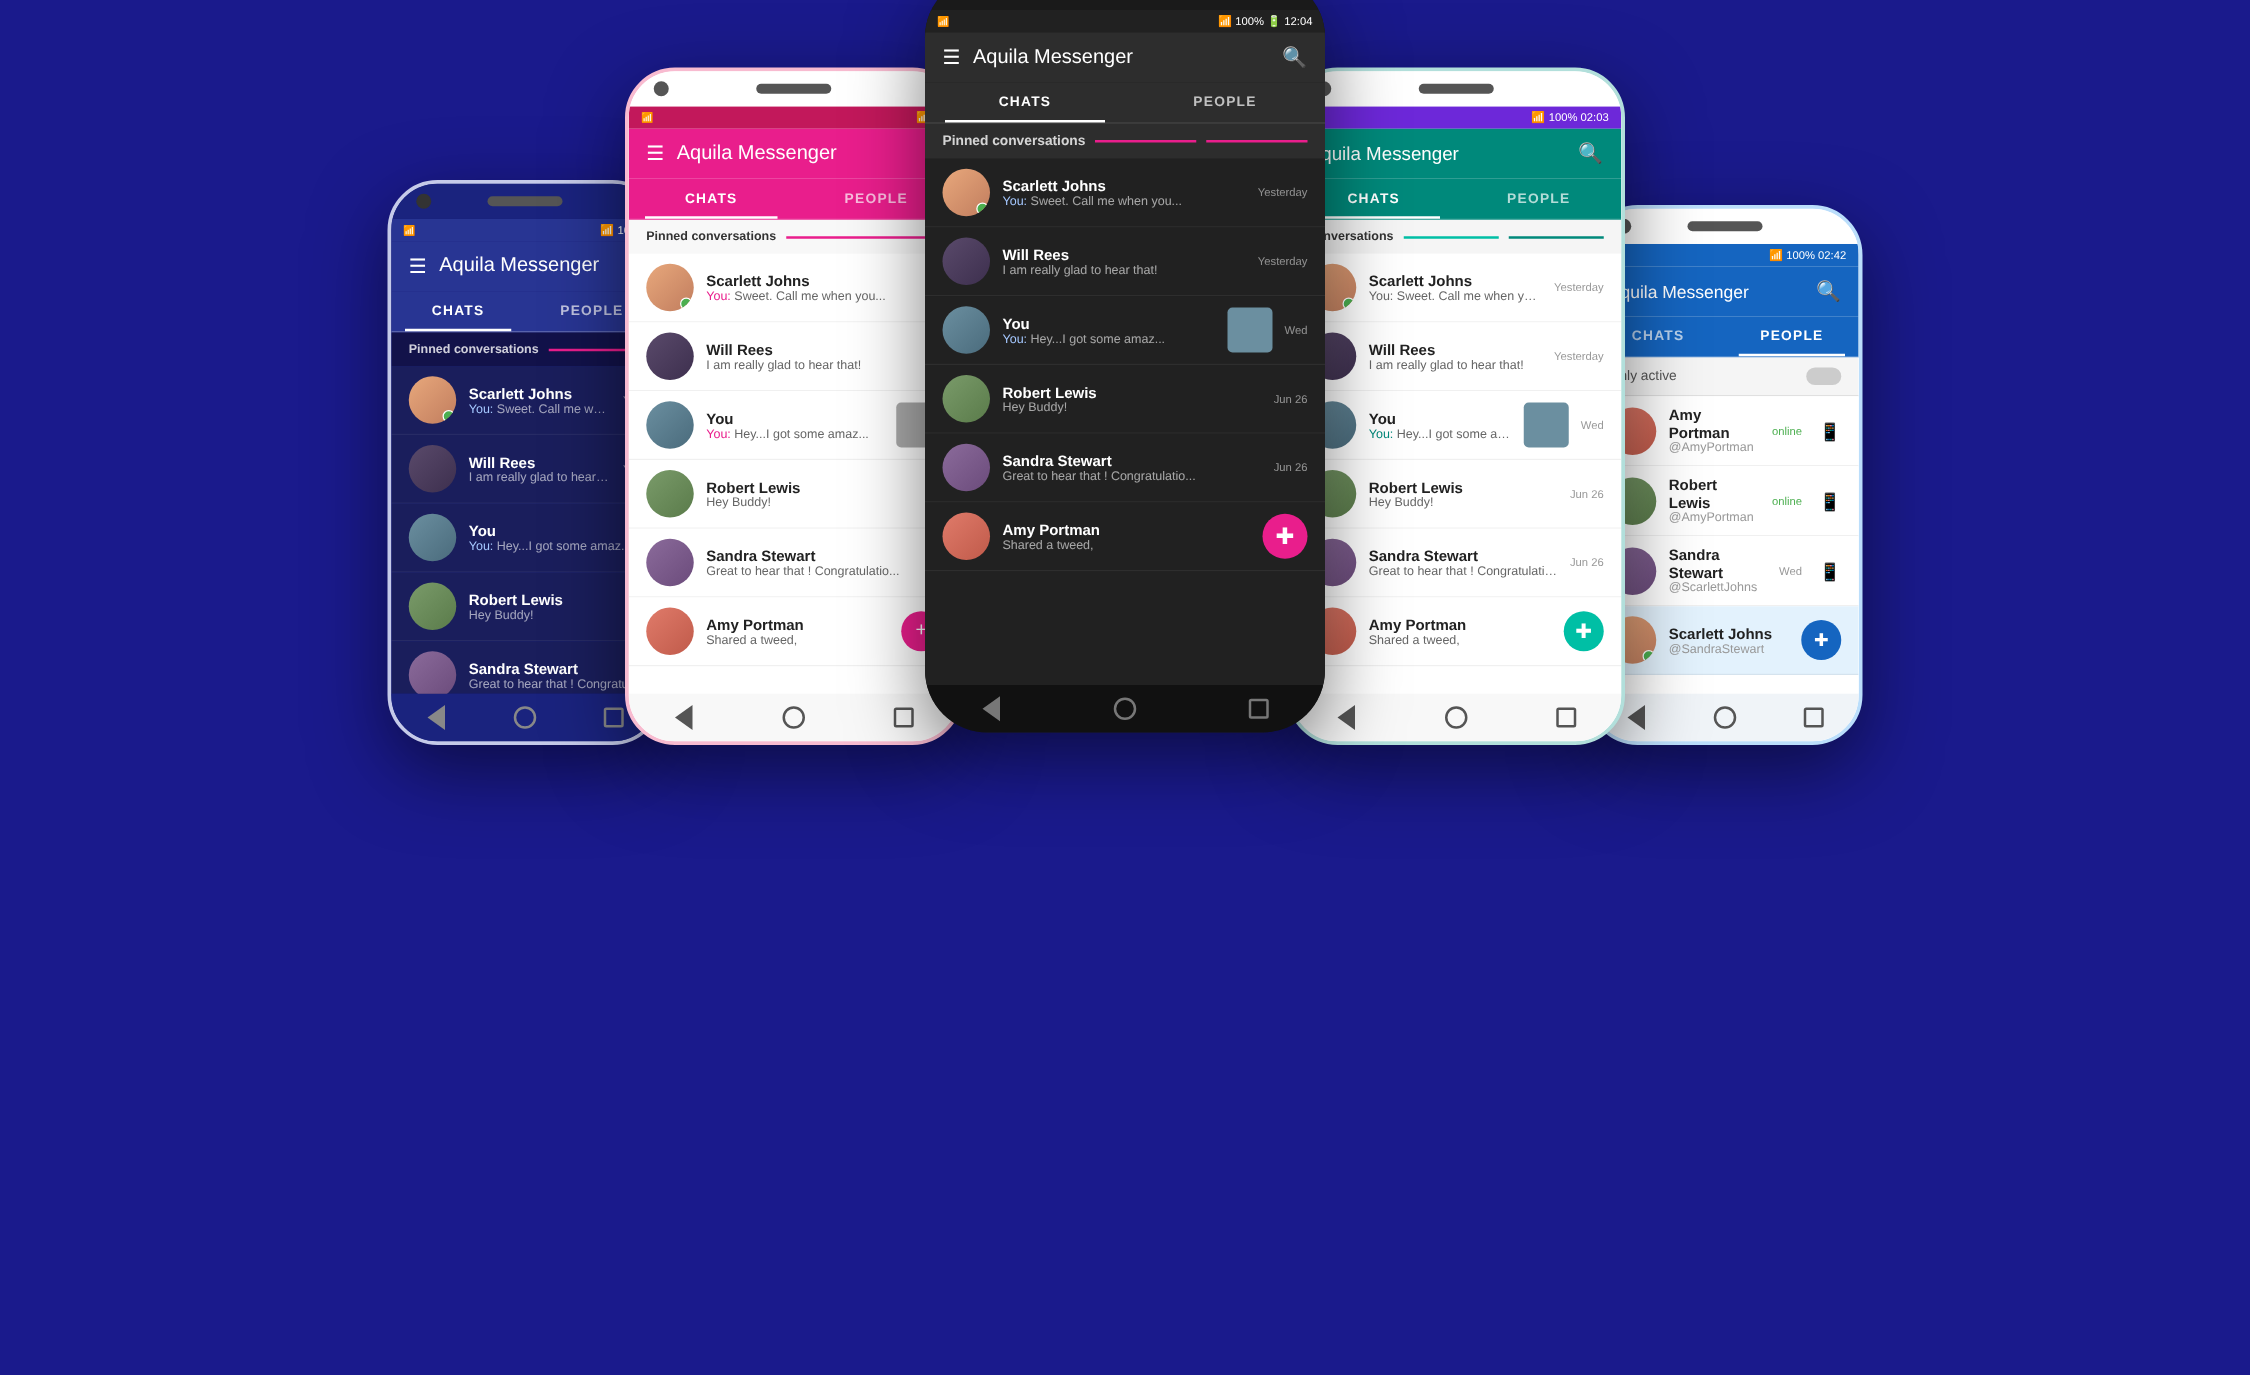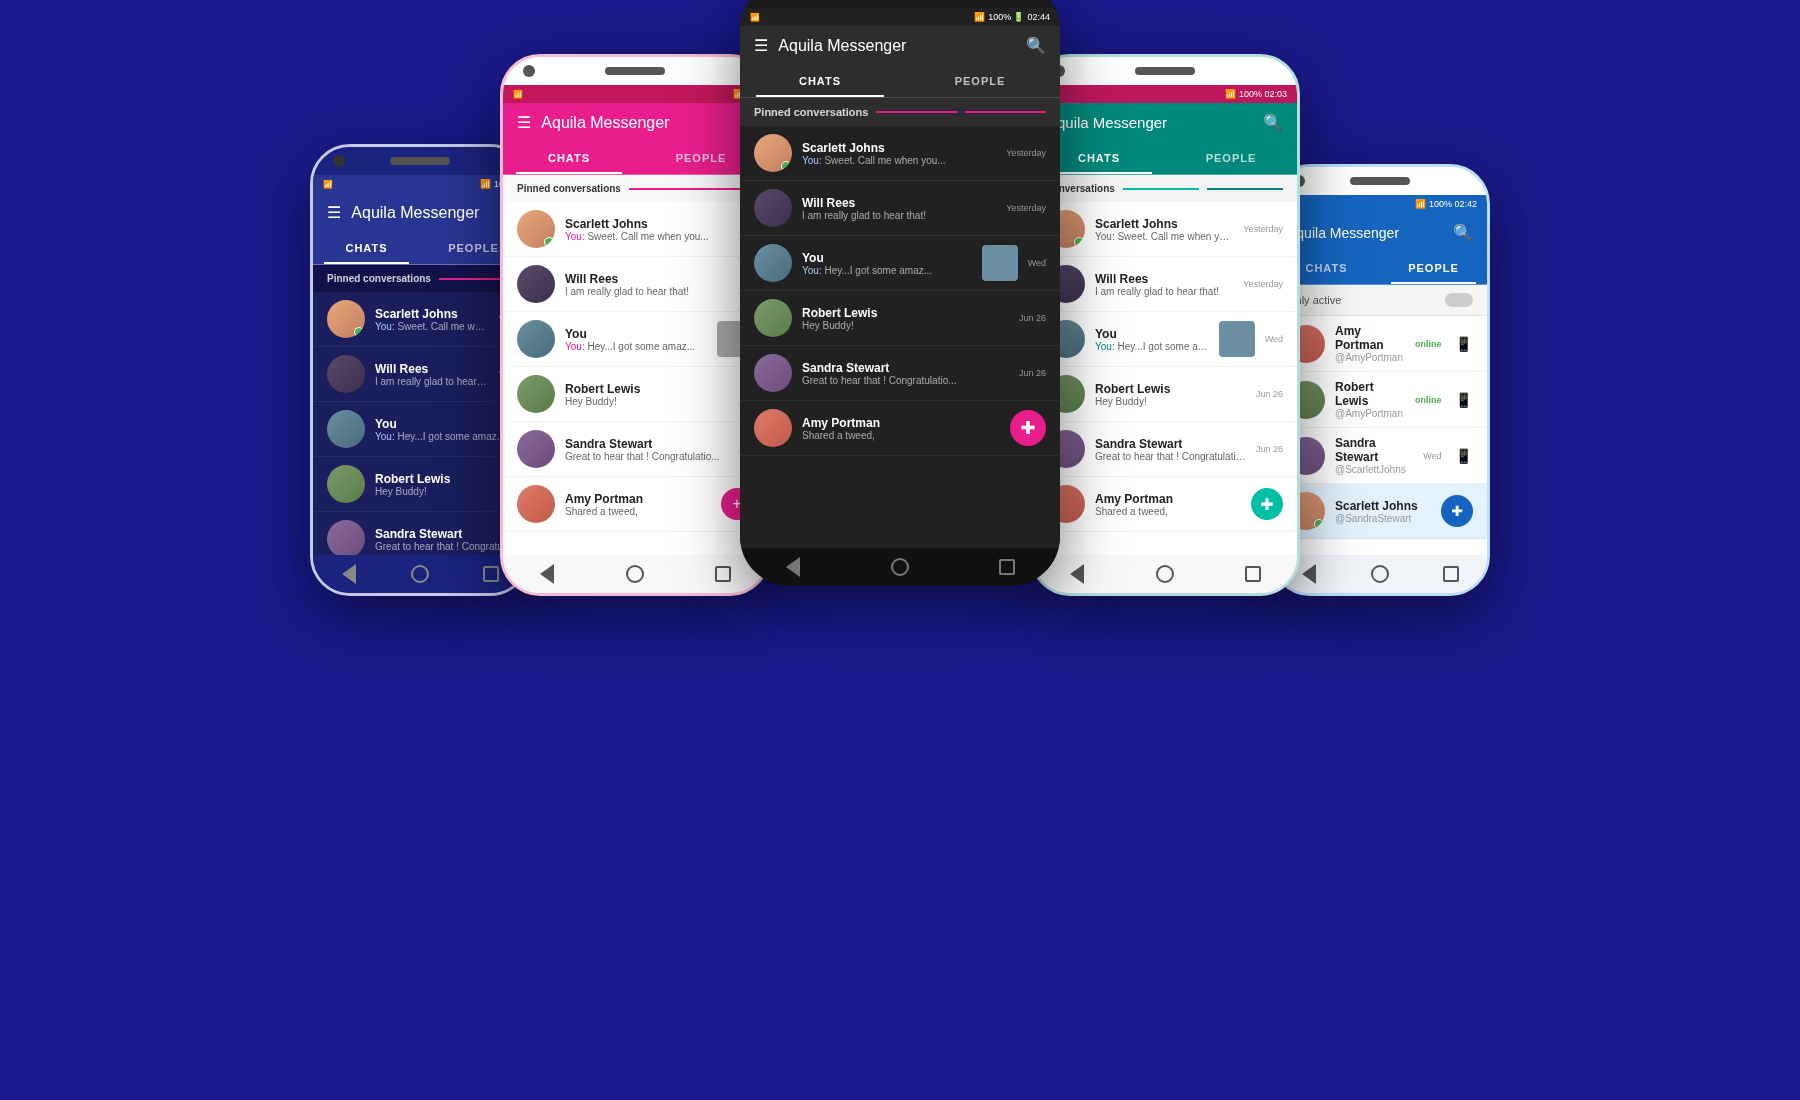--- a/index.html
+++ b/index.html
@@ -286,21 +286,21 @@
     .people-item {
       display: flex;
       align-items: center;
       padding: 8px 14px;
       gap: 10px;
       border-bottom: 1px solid rgba(0,0,0,0.06);
     }
     .people-info { flex: 1; }
     .people-name { font-size: 12px; font-weight: 600; color: #222; }
     .people-handle { font-size: 10px; color: #999; }
-    .online-badge { font-size: 9px; color: #4caf50; font-weight: 700; text-align: right; }
+    .online-badge { font-size: 9px; color: #4caf50; font-weight: 400; text-align: right; }
     .toggle-switch {
       width: 28px; height: 14px;
       background: #ccc;
       border-radius: 7px;
       position: relative;
     }
 
     
     .av-scarlett { background: linear-gradient(135deg, #e8a87c, #c17d5e); }
     .av-will { background: linear-gradient(135deg, #5a4a6b, #3d2f4e); }
@@ -467,21 +467,21 @@
   </div>
 
   <div class="phone phone-center">
     <div class="notch-bar" style="background:#1a1a1a;padding-top:4px;">
       
       
     </div>
     <div class="screen" style="background:#212121;">
       <div class="status-bar" style="background:#212121;">
         <span style="font-size:8px;">📶</span>
-        <span style="font-size:9px;">📶 100% 🔋 <span>02:44</span></span>
+        <span style="font-size:9px;">📶 100% 🔋 <span>12:04</span></span>
       </div>
       <div class="app-bar" style="background:#2d2d2d;">
         <span class="menu-icon" style="color:white;">☰</span>
         <span class="title" style="color:white;font-size:16px;">Aquila Messenger</span>
         <span class="search-icon" style="color:white;">🔍</span>
       </div>
       <div class="tabs" style="background:#2d2d2d;">
         <div class="tab active">CHATS</div>
         <div class="tab">PEOPLE</div>
       </div>
@@ -553,21 +553,21 @@
         </div>
     </div>
   </div>
 
   <div class="phone phone-right" style="border:3px solid #b2dfdb;background:white;">
     <div class="notch-bar" style="background:white;">
       <div class="front-cam" style="background:#555;"></div>
       <div class="speaker"></div>
     </div>
     <div class="screen" style="background:white;">
-      <div class="status-bar" style="background:#be185d;">
+      <div class="status-bar" style="background:#6d28d9;">
         <span style="font-size:8px;">📶</span>
         <span style="font-size:9px;">📶 100% <span>02:03</span></span>
       </div>
       <div class="app-bar" style="background:#00897b;">
         <span class="title" style="font-size:15px;margin-left:0;">Aquila Messenger</span>
         <span class="search-icon" style="color:white;">🔍</span>
       </div>
       <div class="tabs" style="background:#00897b;">
         <div class="tab active">CHATS</div>
         <div class="tab">PEOPLE</div>

